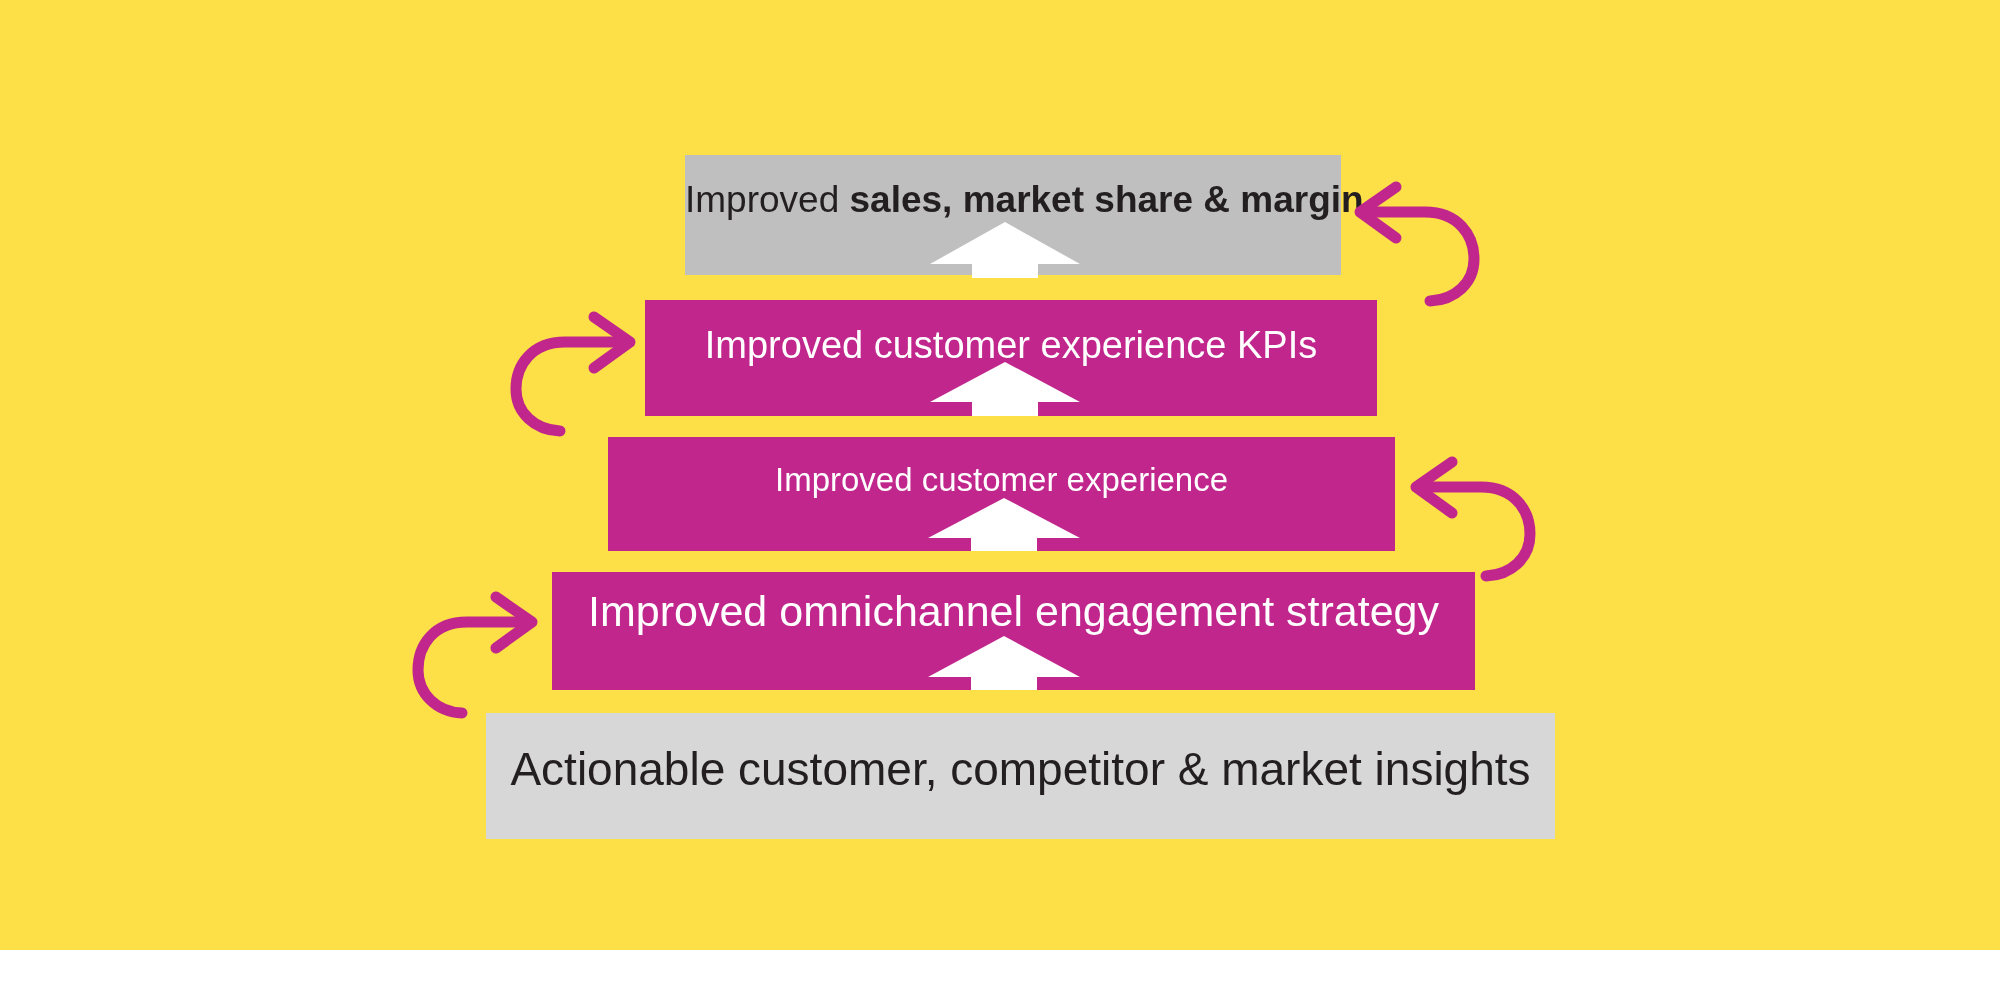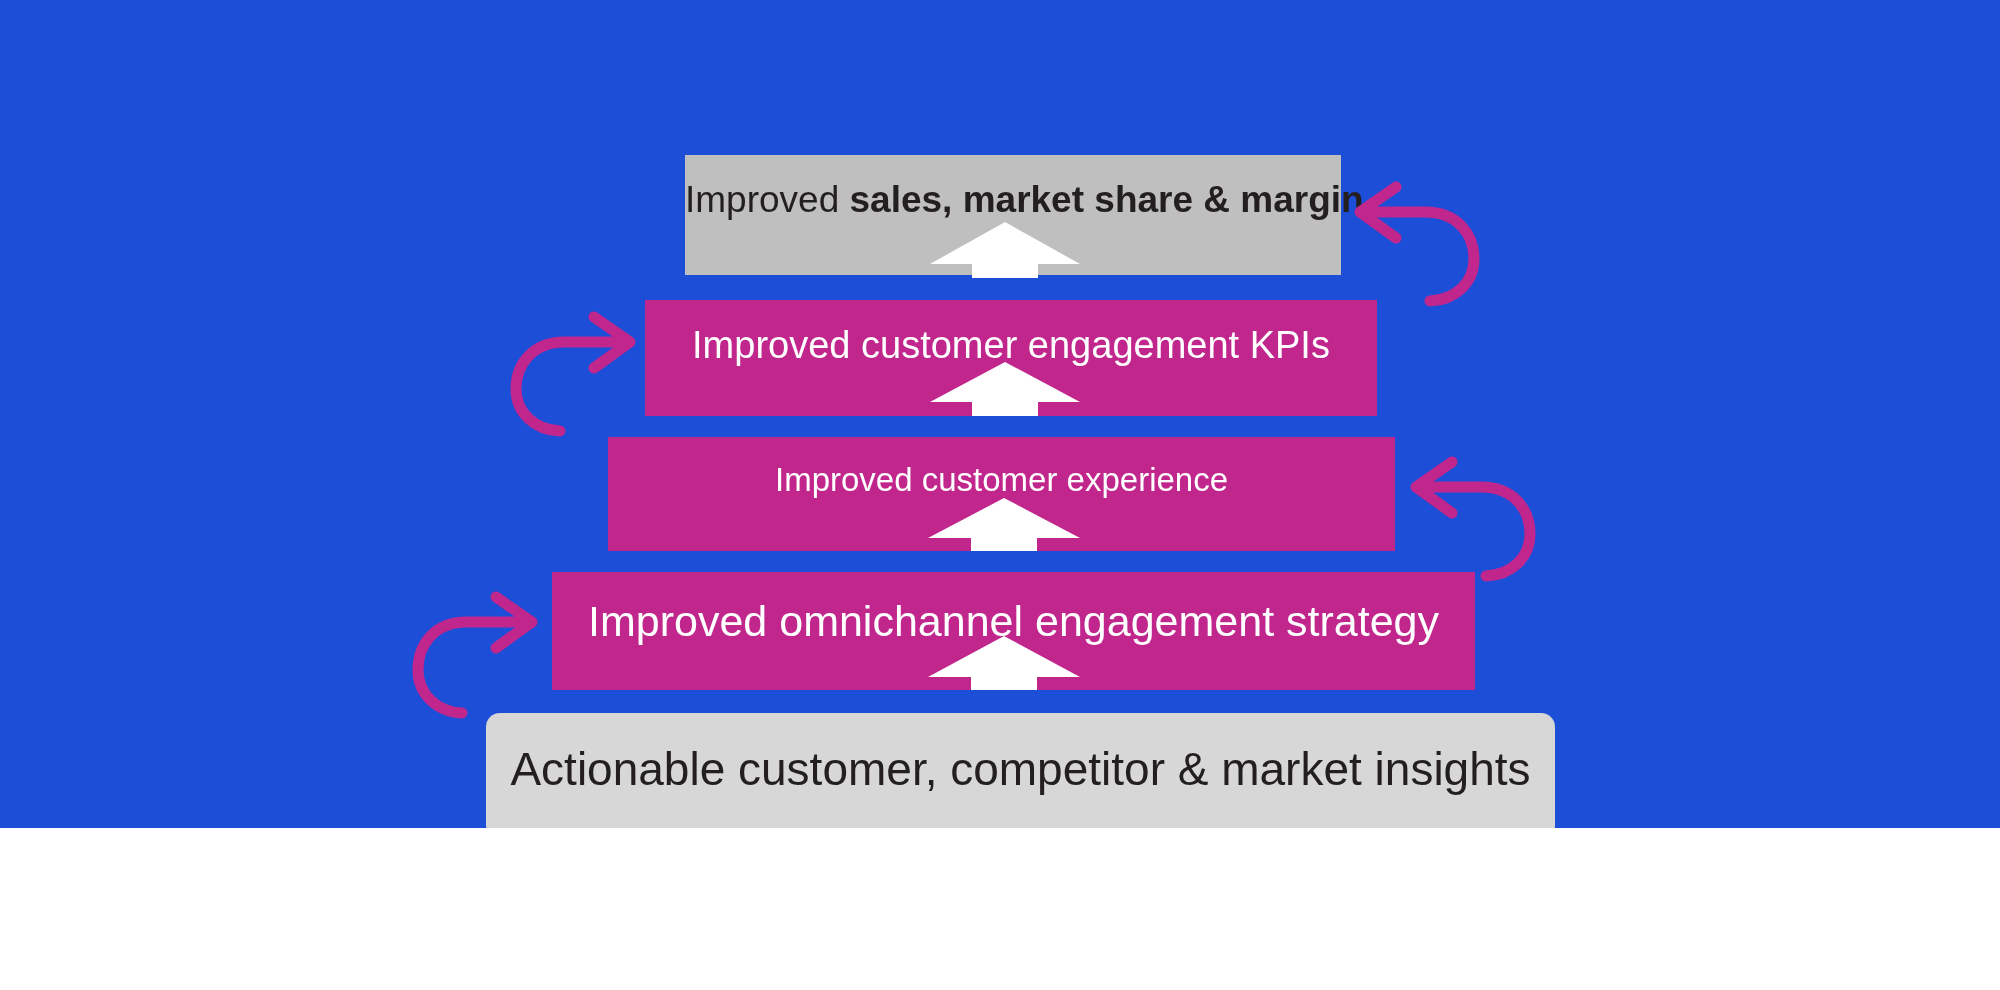--- a/index.html
+++ b/index.html
@@ -7,22 +7,22 @@
     margin: 0;
     padding: 0;
     background: #ffffff;
   }
   body {
     font-family: "Liberation Sans", sans-serif;
   }
   #stage {
     position: relative;
     width: 2000px;
-    height: 828px;
-    background: #1d4ed8;
+    height: 950px;
+    background: #fde047;
     overflow: hidden;
   }
   
   .bar {
     position: absolute;
     box-sizing: border-box;
     display: block;
     white-space: nowrap;
   }
   .bar .bar-text {
@@ -85,33 +85,32 @@
 
   
   #bar-4 {
     left: 552px;
     top: 572px;
     width: 923px;
     height: 118px;
     background: #c1268d;
   }
   #bar-4 .bar-text {
-    top: 28px;
+    top: 18px;
     font-size: 43px;
     color: #ffffff;
   }
 
   
   #bar-5 {
     left: 486px;
     top: 713px;
     width: 1069px;
     height: 126px;
     background: #d7d7d7;
-    border-radius: 14px;
   }
   #bar-5 .bar-text {
     top: 33px;
     font-size: 46px;
     color: #231f20;
     font-weight: 300;
   }
 
   
   .chevron {
@@ -130,21 +129,21 @@
 </head>
 <body>
 
 <div id="stage">
 
   <div class="bar" id="bar-1">
     <div class="bar-text"><span class="lead">Improved </span><span class="emph">sales, market share &amp; margin</span></div>
   </div>
 
   <div class="bar" id="bar-2">
-    <div class="bar-text"><span class="lead">Improved </span><span class="emph">customer engagement KPIs</span></div>
+    <div class="bar-text"><span class="lead">Improved </span><span class="emph">customer experience KPIs</span></div>
   </div>
 
   <div class="bar" id="bar-3">
     <div class="bar-text"><span class="lead">Improved </span><span class="emph">customer experience</span></div>
   </div>
 
   <div class="bar" id="bar-4">
     <div class="bar-text"><span class="lead">Improved </span><span class="emph">omnichannel engagement strategy</span></div>
   </div>
 

